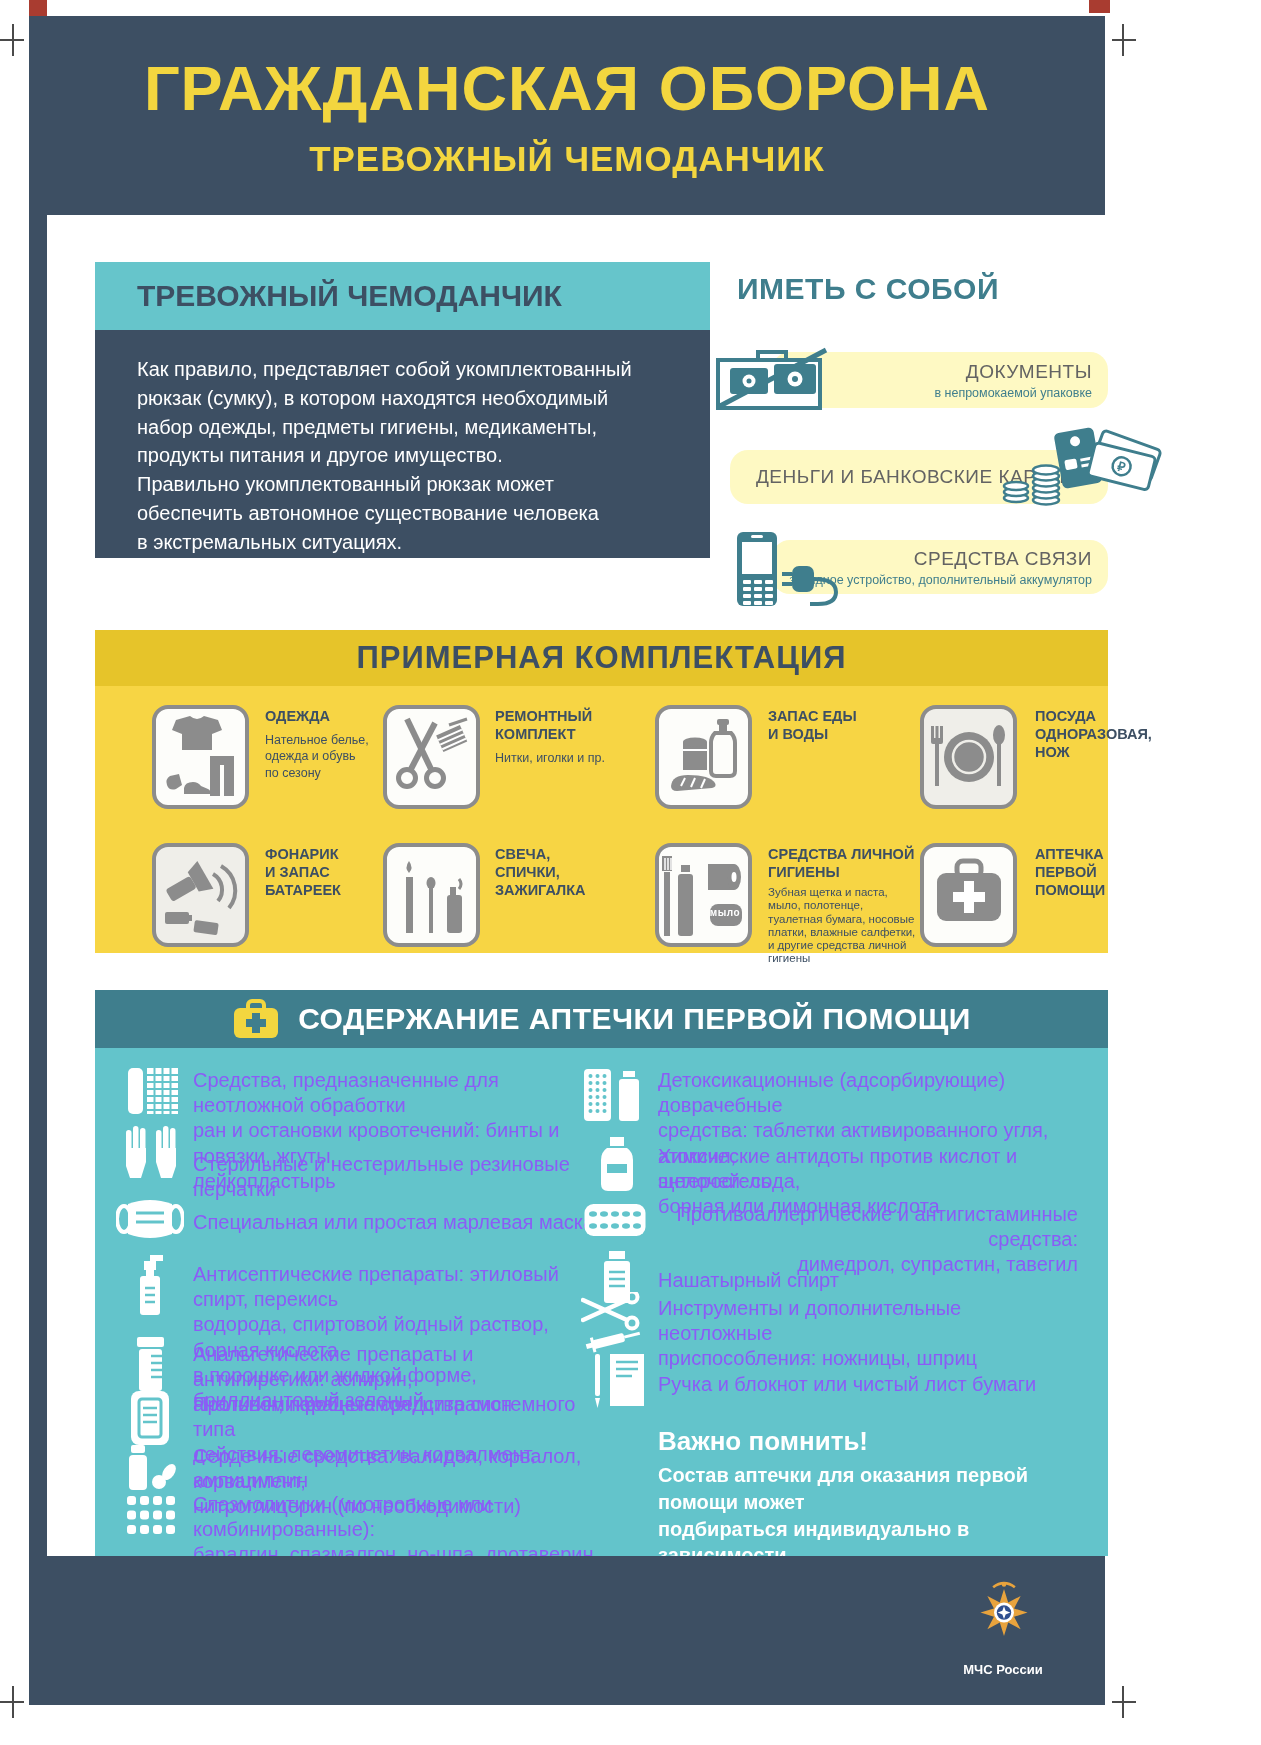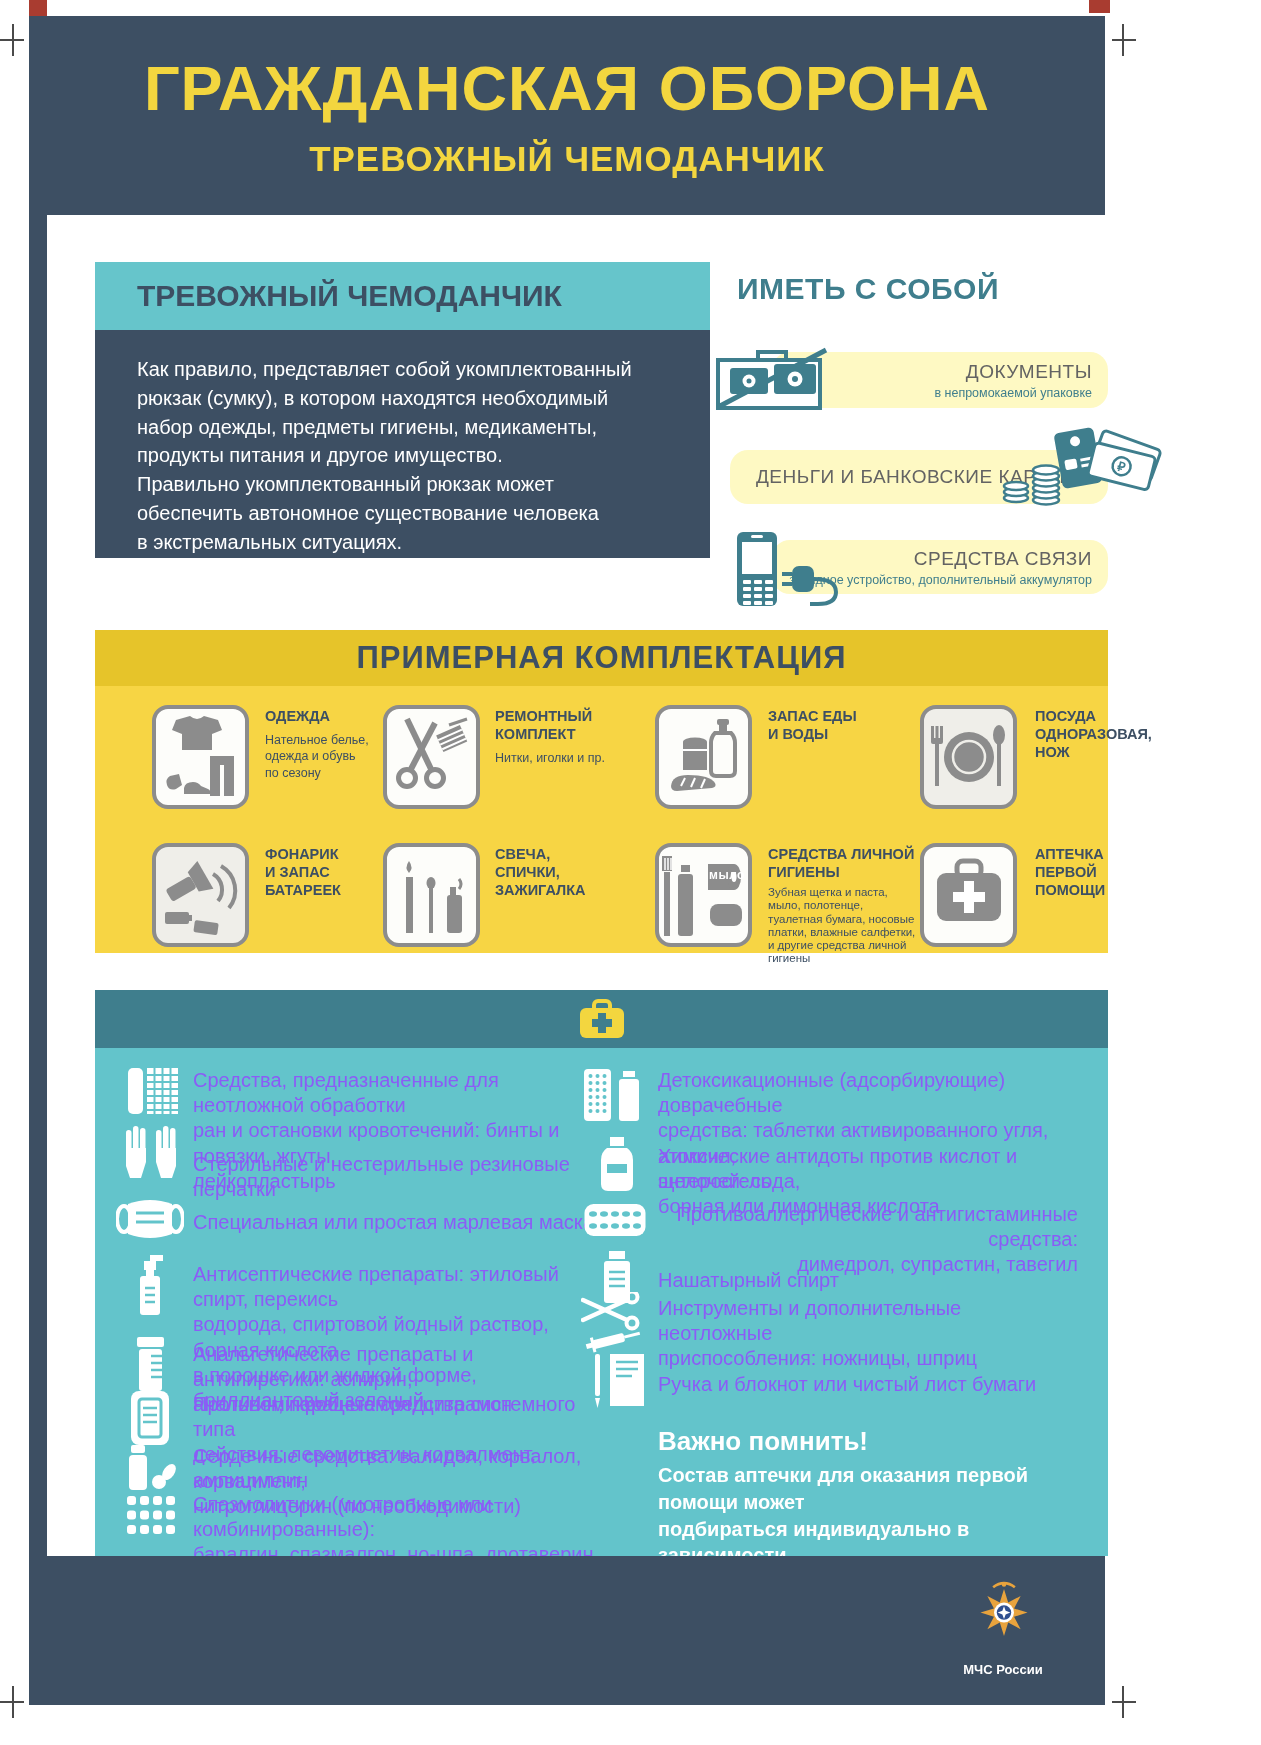--- a/index.html
+++ b/index.html
@@ -41,22 +41,22 @@
             display:flex;align-items:center;justify-content:center;
             font-size:31px;font-weight:bold;color:#3d4f63;letter-spacing:1px;}
   .kit-body{position:absolute;left:95px;top:686px;width:1013px;height:267px;background:#f7d544;}
   .kit-box{position:absolute;width:97px;height:104px;border:4px solid #8c8c8c;border-radius:16px;
            background:#fdfdfa;box-sizing:border-box;display:flex;align-items:center;justify-content:center;}
   .kit-box.gray{background:#efeee9;}
   .kit-label{position:absolute;width:128px;color:#3d4f63;}
   .kit-title{font-size:14.5px;font-weight:bold;line-height:1.25;}
   .kit-sub{font-size:12.5px;line-height:1.3;margin-top:7px;}
   .kit-sub.small{font-size:11.5px;line-height:1.15;margin-top:5px;}
-  .soap-label{position:absolute;left:709px;top:868px;width:32px;text-align:center;
-              font-size:12px;font-weight:bold;color:#ffffff;letter-spacing:.5px;}
+  .soap-label{position:absolute;left:709px;top:907px;width:32px;text-align:center;
+              font-size:10px;font-weight:bold;color:#ffffff;letter-spacing:.5px;}
 
   
   .fa-band{position:absolute;left:95px;top:990px;width:1013px;height:58px;background:#3f7e8d;
            display:flex;align-items:center;justify-content:center;gap:18px;}
   .fa-band-title{font-size:30px;font-weight:bold;color:#ffffff;letter-spacing:.5px;}
   .fa-body{position:absolute;left:95px;top:1048px;width:1013px;height:508px;background:#63c4cb;}
   .fa-text{position:absolute;font-size:20px;line-height:1.26;color:#8b5cf6;}
   .fa-note-head{position:absolute;font-size:26px;font-weight:bold;color:#ffffff;}
   .fa-note-body{position:absolute;font-size:20px;font-weight:bold;color:#ffffff;line-height:1.34;}
 
@@ -339,20 +339,21 @@
 ПОМОЩИ</div>
   </div>
 
   <div class="fa-band">
     <svg width="48" height="42" viewBox="0 0 48 42">
       <rect x="16" y="3" width="16" height="11" rx="4" fill="none" stroke="#f3d63f" stroke-width="4"></rect>
       <rect x="2" y="10" width="44" height="30" rx="6" fill="#f3d63f"></rect>
       <rect x="20" y="15" width="8" height="20" fill="#3f7e8d"></rect>
       <rect x="14" y="21" width="20" height="8" fill="#3f7e8d"></rect>
     </svg>
+    <div class="fa-band-title">СОДЕРЖАНИЕ АПТЕЧКИ ПЕРВОЙ ПОМОЩИ</div>
   </div>
   <div class="fa-body"></div>
 
   <svg class="abs" style="left:126px;top:1066px;" width="52" height="50" viewBox="0 0 52 50">
     <rect x="2" y="2" width="15" height="46" rx="5" fill="#ffffff"></rect>
     <rect x="21" y="2" width="31" height="46" fill="#ffffff"></rect>
     <g stroke="#63c4cb" stroke-width="2">
       <line x1="28.5" y1="2" x2="28.5" y2="48"></line>
         <line x1="36.5" y1="2" x2="36.5" y2="48"></line>
         <line x1="44.5" y1="2" x2="44.5" y2="48"></line>

